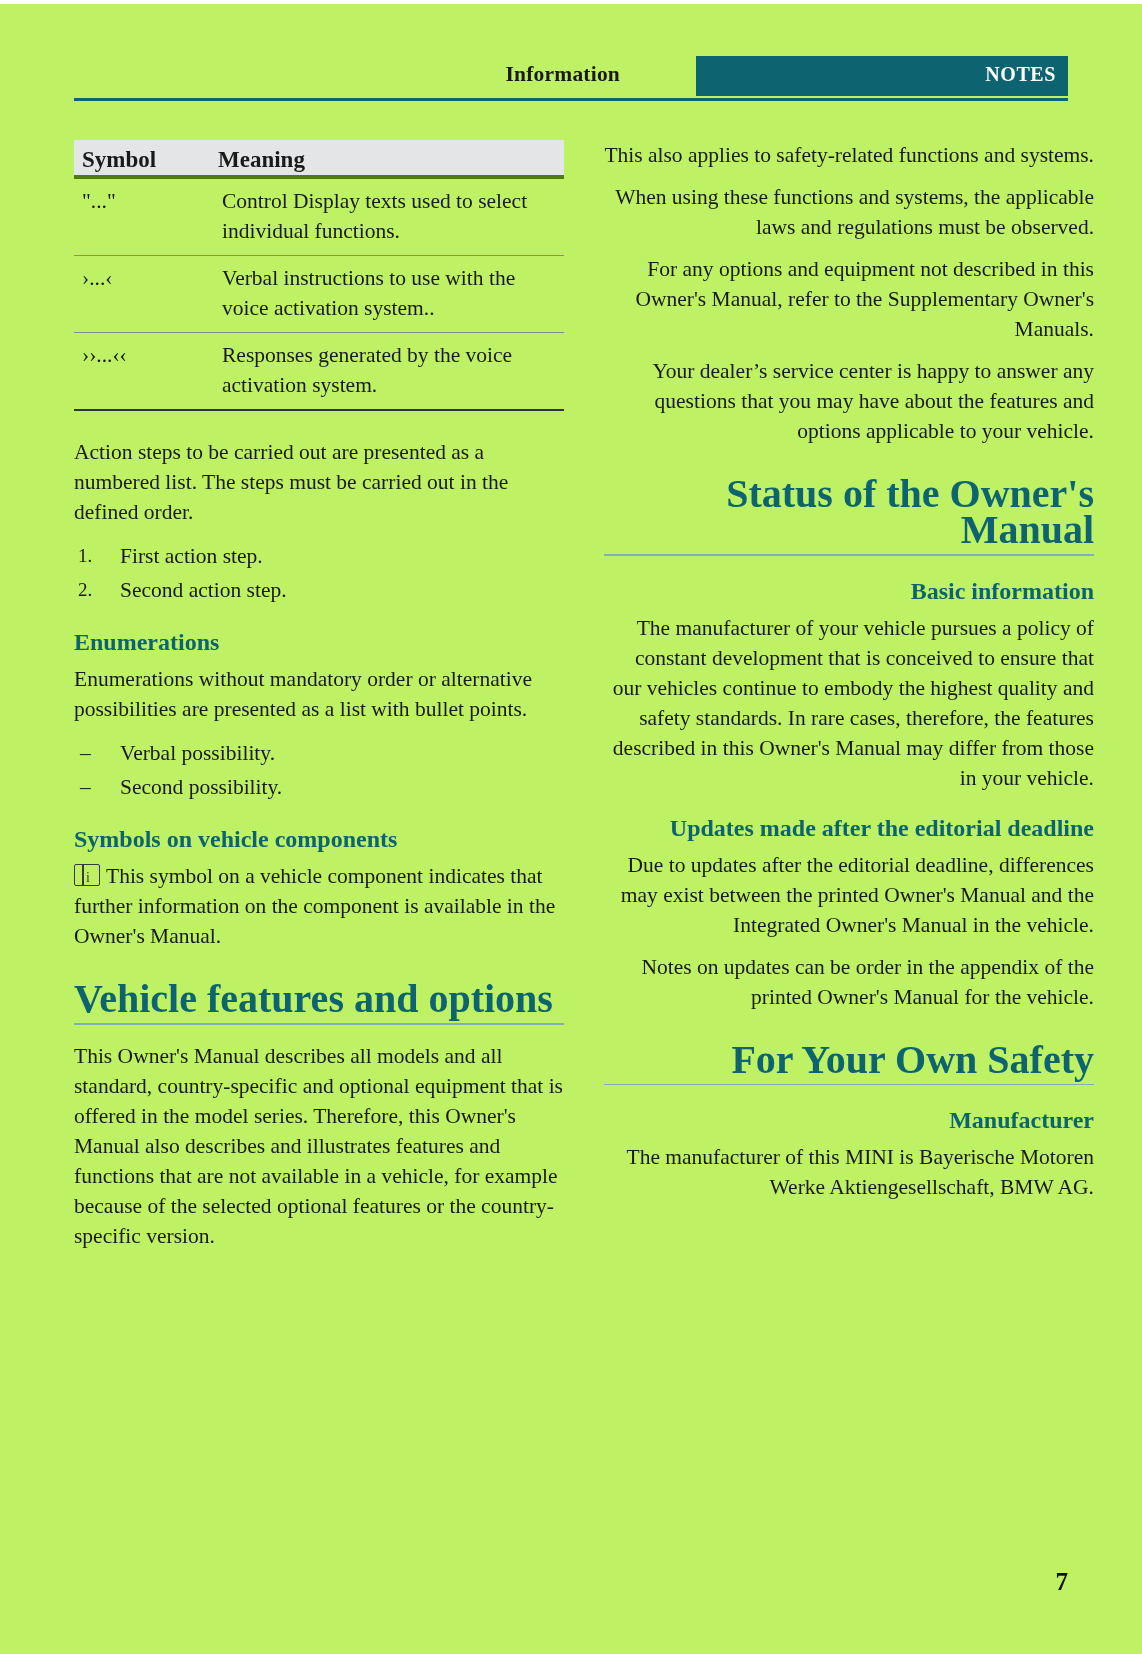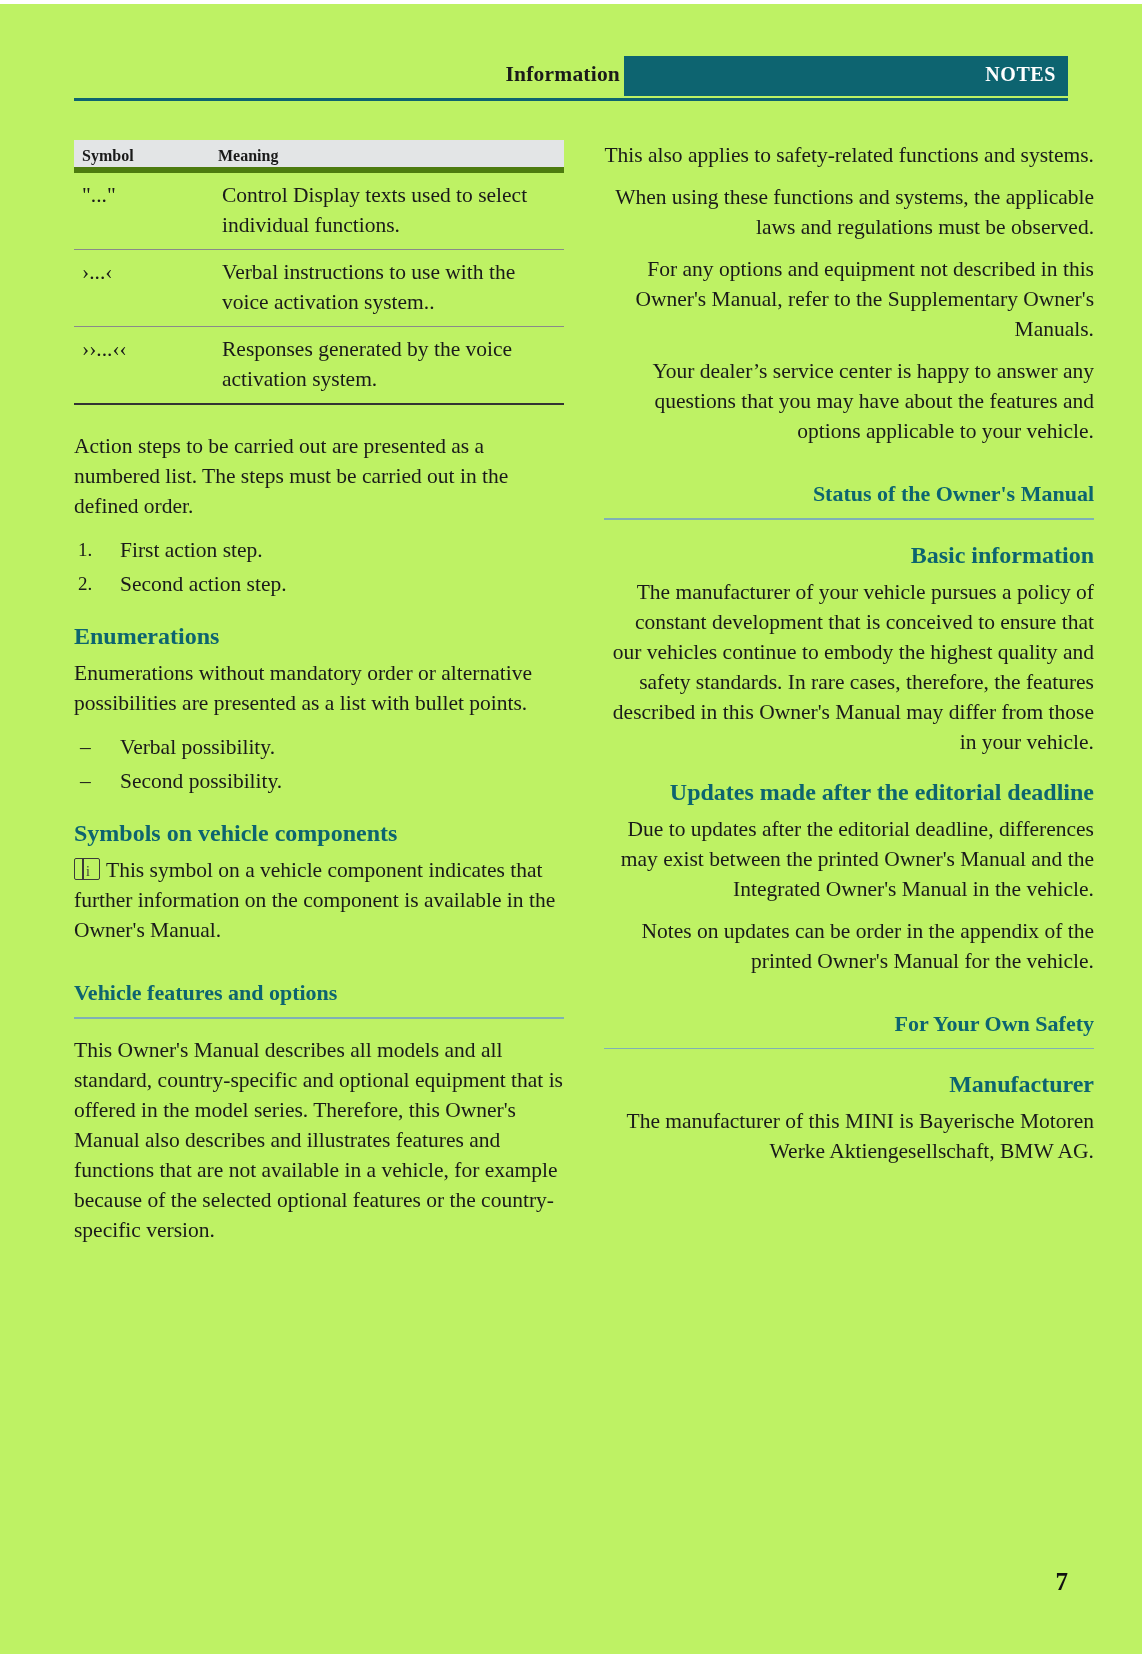--- a/index.html
+++ b/index.html
@@ -33,21 +33,21 @@
     font-size: 21.5px;
     font-weight: bold;
     color: #1a1a1a;
     letter-spacing: 0.2px;
     white-space: nowrap;
   }
   .header-tab {
     position: absolute;
     right: 0;
     top: 0;
-    width: 444px;
+    width: 372px;
     height: 40px;
     background: #0d6470;
   }
   .header-tab-label {
     position: absolute;
     right: 12px;
     top: 7px;
     font-size: 20px;
     font-weight: bold;
     color: #ffffff;
@@ -80,24 +80,24 @@
 
   
   .symbol-table {
     width: 100%;
     border-collapse: collapse;
     margin-bottom: 26px;
   }
   .symbol-table thead th {
     background: #e3e5e6;
     text-align: left;
-    font-size: 16px;
+    font-size: 23px;
     font-weight: bold;
     padding: 7px 0 2px 8px;
-    border-bottom: 6px solid #4d7c0f;
+    border-bottom: 4px solid #4d7c0f;
   }
   .symbol-table thead th.col-sym { width: 118px; }
   .symbol-table tbody td {
     font-size: 21.5px;
     line-height: 30px;
     vertical-align: top;
     padding: 7px 0 9px 8px;
     border-bottom: 1px solid #8a8a8a;
   }
   .symbol-table tbody tr:last-child td {
@@ -107,21 +107,21 @@
     width: 118px;
     padding-right: 10px;
     border-right: none;
   }
   .symbol-table tbody td.col-mean {
     padding-left: 12px;
   }
 
   
   h1.big {
-    font-size: 22px;
+    font-size: 40px;
     font-weight: bold;
     color: #0d6470;
     margin: 30px 0 6px 0;
     line-height: 36px;
   }
   h1.big + .rule-teal {
     height: 1.5px;
     background: #7fb0b6;
     margin-bottom: 16px;
   }

